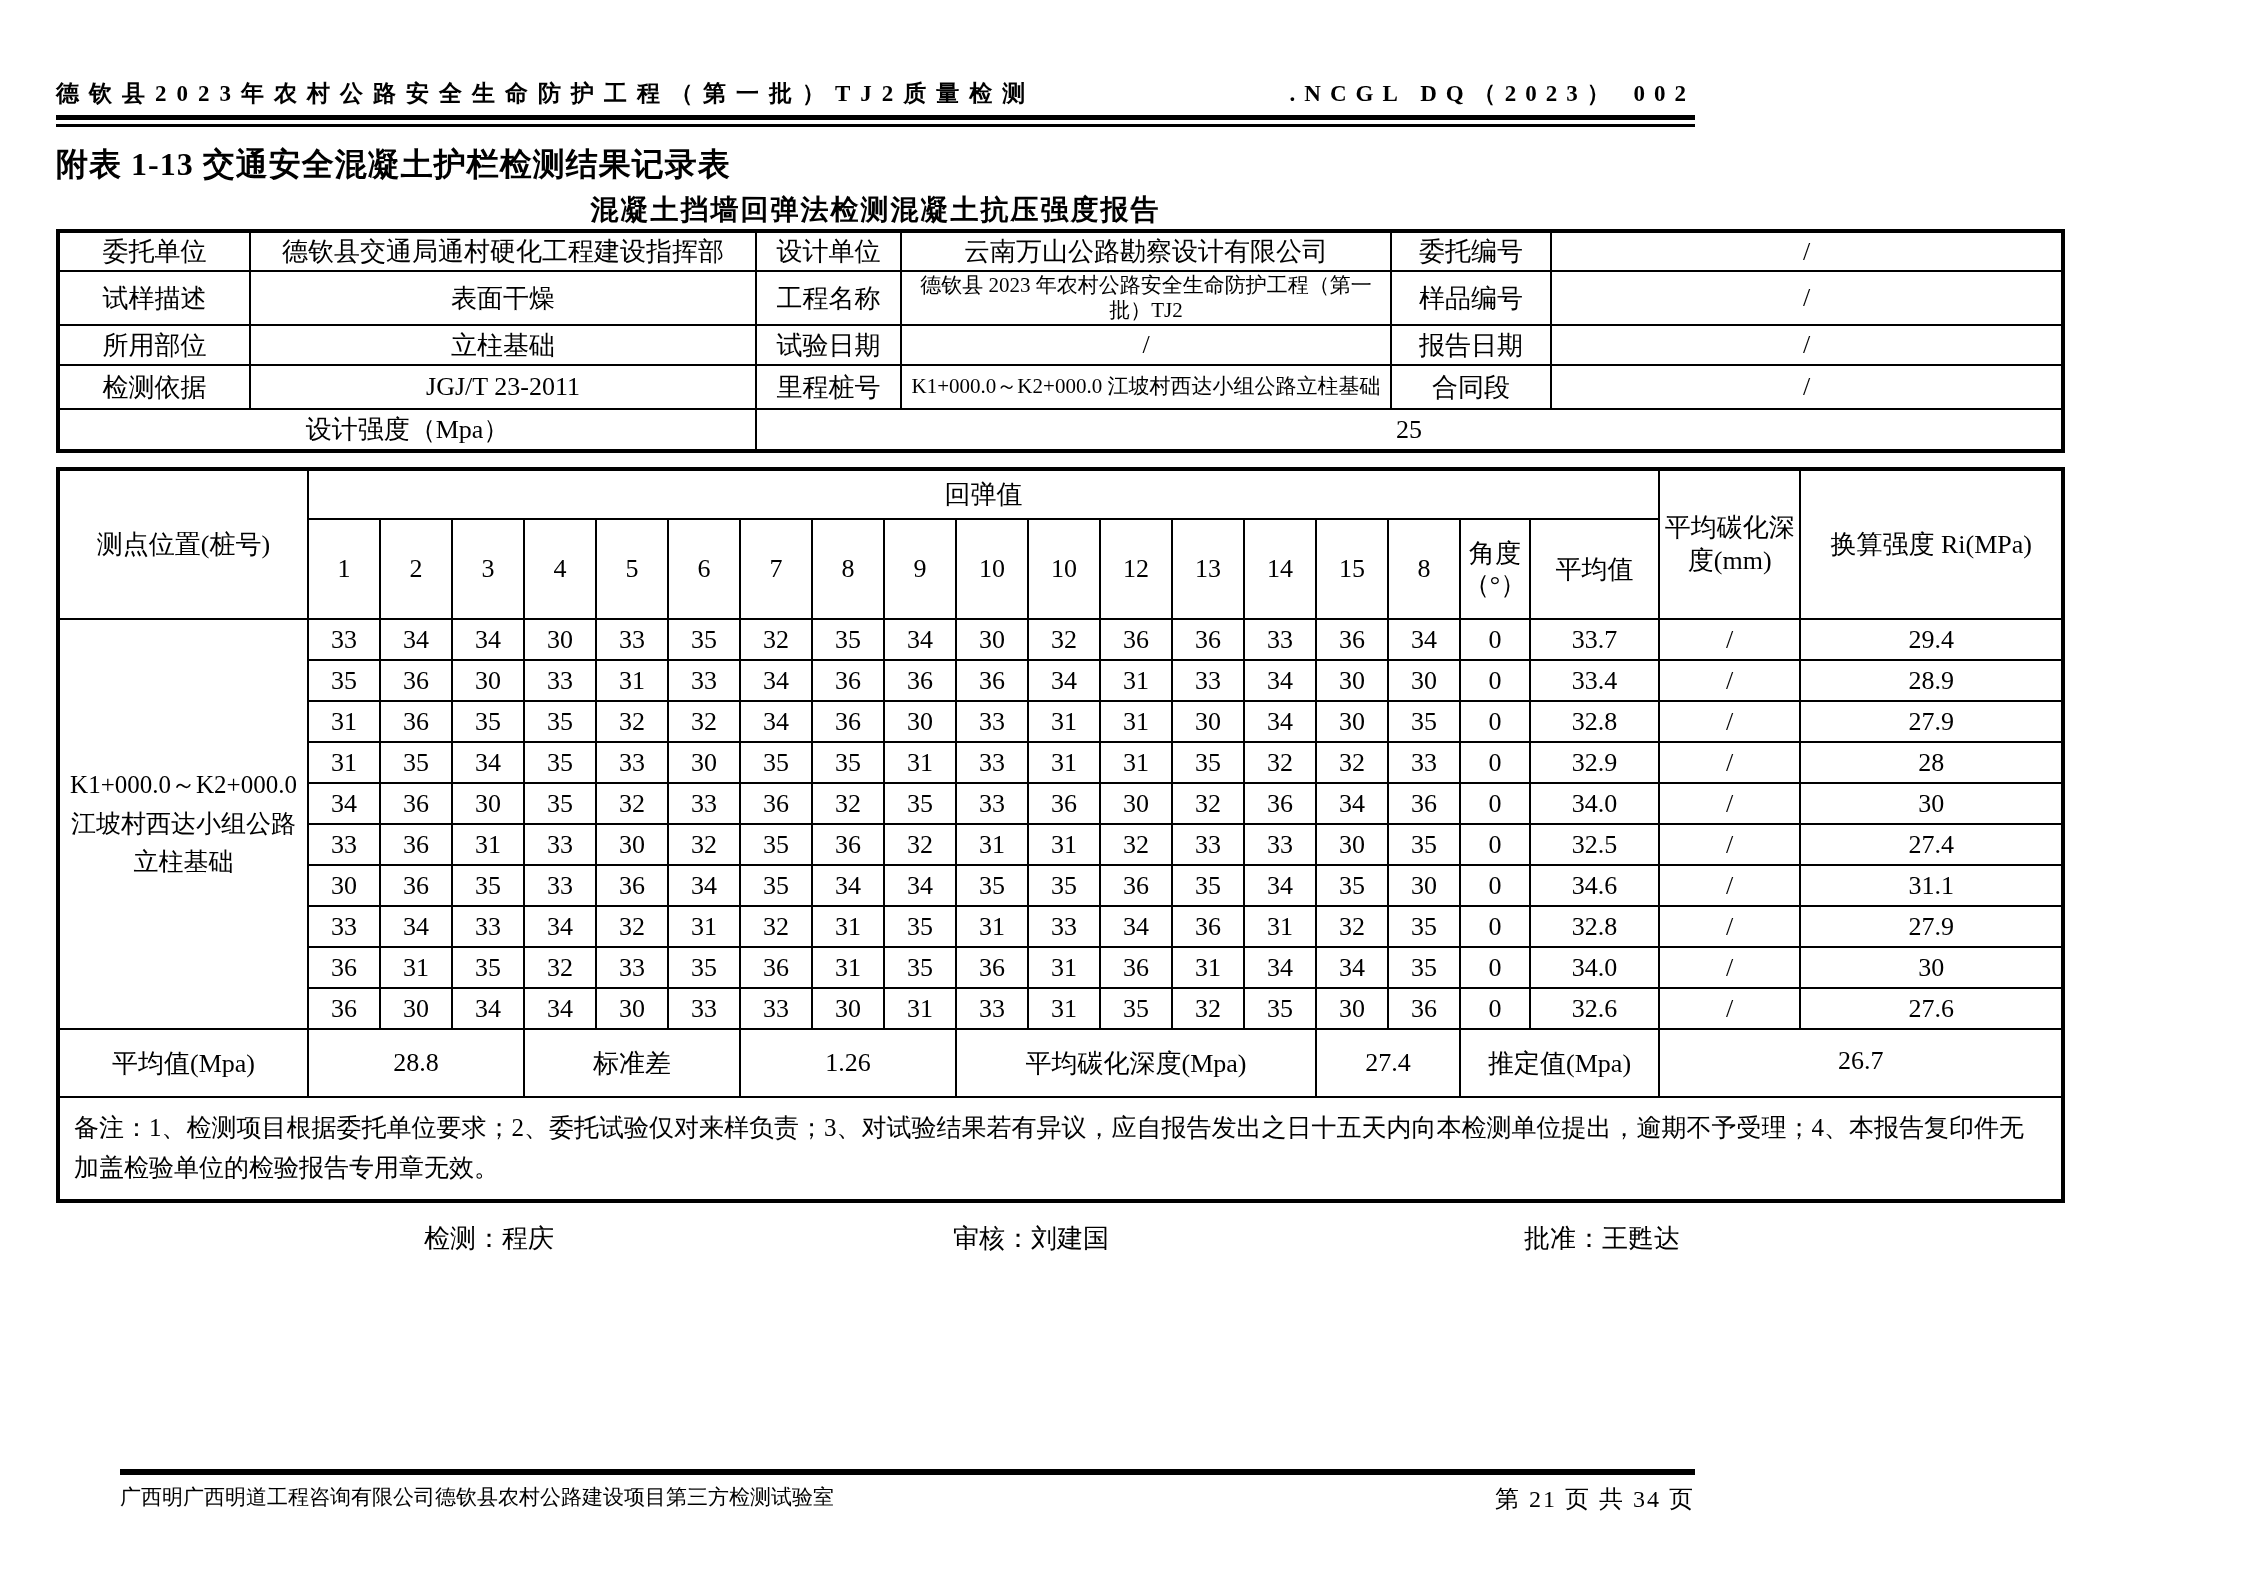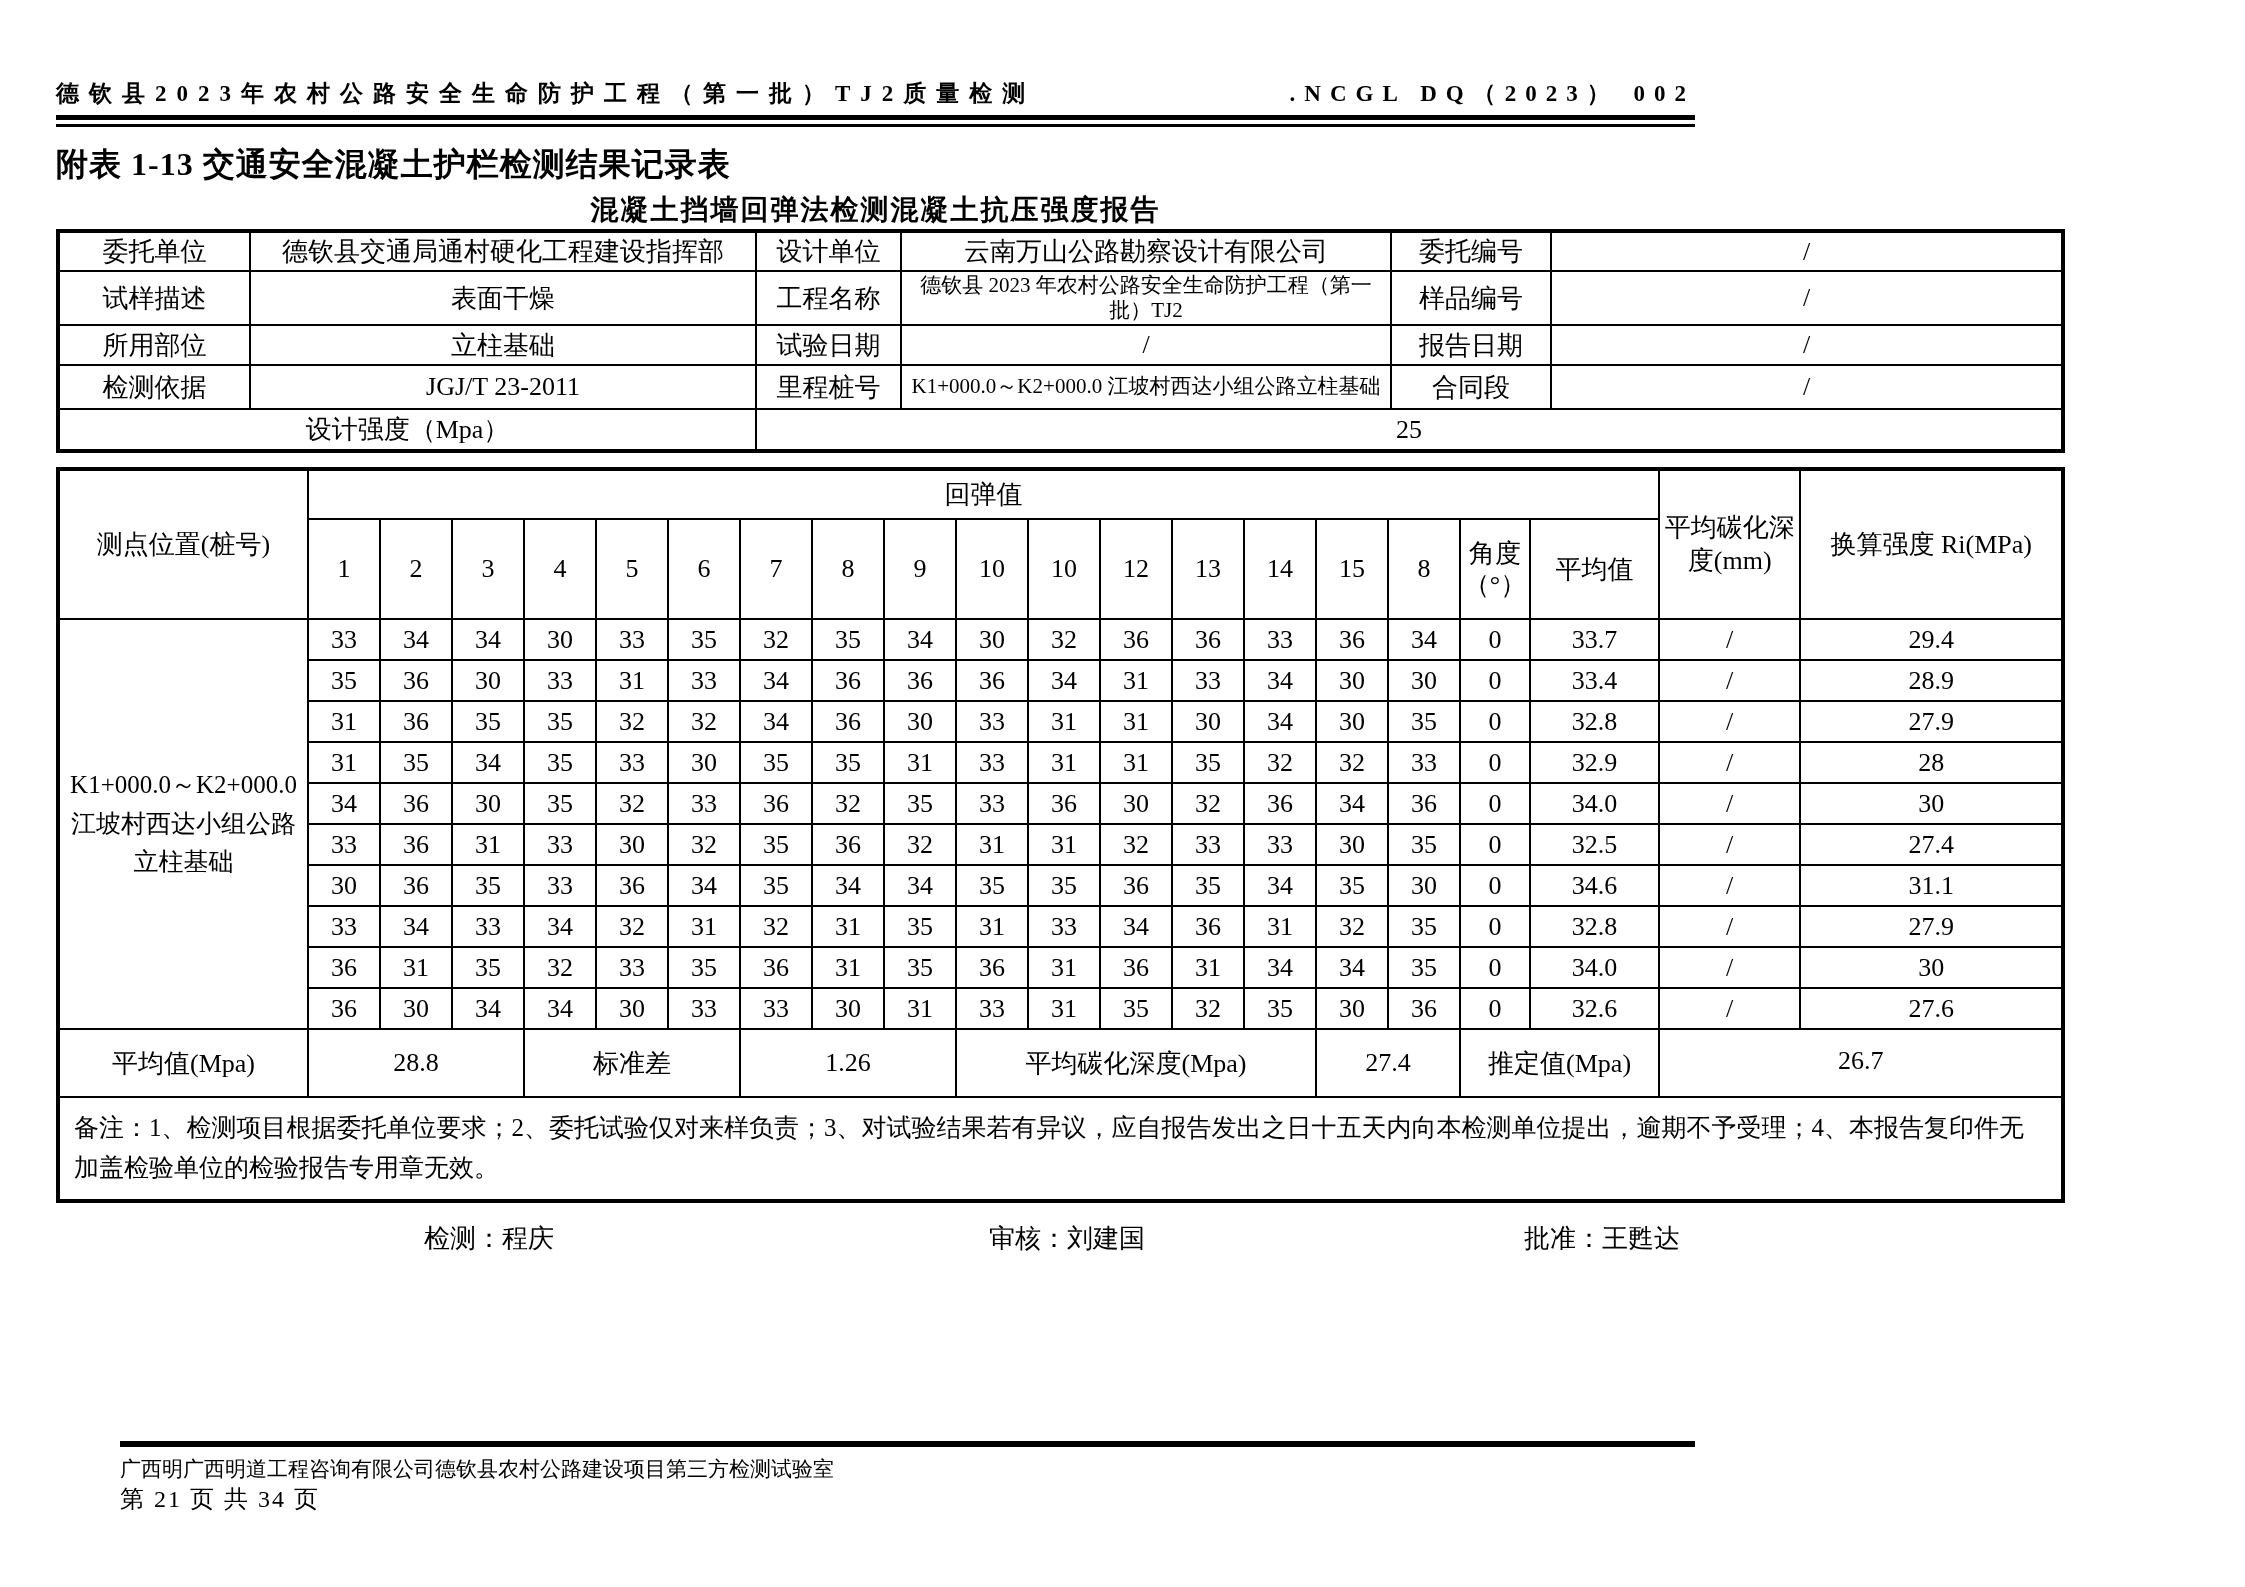--- a/index.html
+++ b/index.html
@@ -39,26 +39,26 @@
   .main .srow{height:68px;}
   .prewrap{white-space:pre-line;line-height:1.2;}
   .loc{font-size:25px;line-height:1.55;padding:0 10px;}
   .carb-h{font-size:26px;line-height:1.25;}
   .notes-cell{text-align:left;font-size:25px;line-height:1.6;padding:10px 14px;height:104px;vertical-align:top;}
   .low{padding-top:16px;vertical-align:top;}
 
   .signs{position:relative;height:40px;margin-top:18px;font-size:26px;}
   .signs span{position:absolute;white-space:nowrap;}
   .sign-1{left:368px;}
-  .sign-2{left:933px;}
+  .sign-2{left:897px;}
   .sign-3{left:1468px;}
 
   .footer{position:absolute;left:120px;right:120px;bottom:72px;}
   .foot-rule{border-top:6px solid #000;margin-bottom:8px;}
-  .foot-line{display:flex;justify-content:space-between;font-size:21px;flex-direction:column;}
+  .foot-line{display:flex;justify-content:space-between;font-size:21px;}
   .foot-line .fright{font-size:24px;letter-spacing:2px;}
 </style>
 </head>
 <body>
 
 <div class="page">
 
   <div class="runhead">
     <span class="left">德钦县2023年农村公路安全生命防护工程（第一批）TJ2质量检测</span>
     <span class="right">.NCGL DQ（2023） 002</span>

